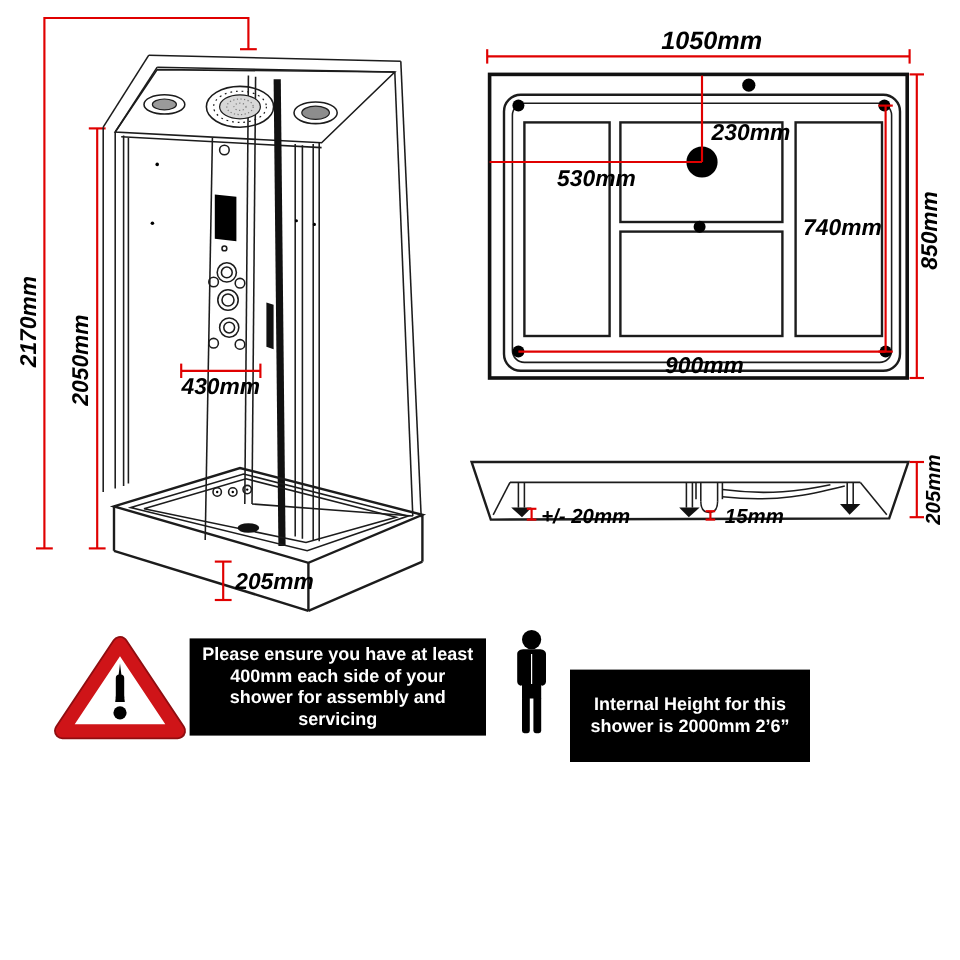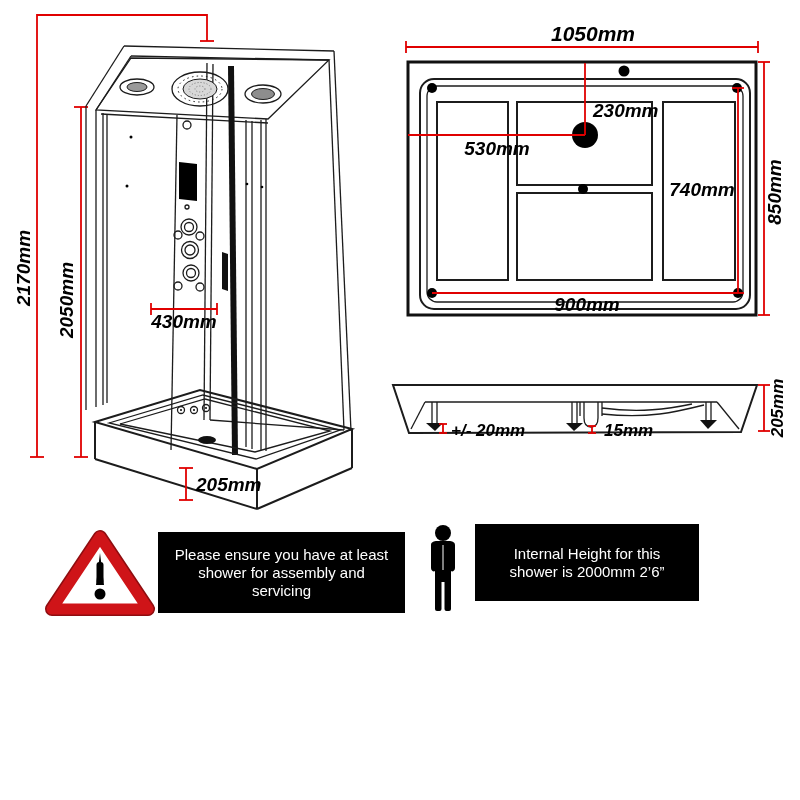--- a/index.html
+++ b/index.html
@@ -9,21 +9,21 @@
   .ln{stroke:#1c1c1c;stroke-width:1.3;fill:none;}
   .ln2{stroke:#1c1c1c;stroke-width:2;fill:none;}
   .ln3{stroke:#111;stroke-width:3;fill:#fff;}
   .red{stroke:#e00000;stroke-width:1.8;fill:none;}
   .dot{fill:#000;}
   .dim{font:italic bold 19px "Liberation Sans",sans-serif;fill:#000;}
   .dim-lg{font:italic bold 21px "Liberation Sans",sans-serif;fill:#000;}
   .dim-sm{font:italic bold 17px "Liberation Sans",sans-serif;fill:#000;}
   .banner{position:absolute;background:#000;color:#fff;display:flex;flex-direction:column;
           justify-content:center;align-items:center;text-align:center;
-          font-weight:normal;font-size:15px;line-height:18px;}
+          font-weight:bold;font-size:15px;line-height:18px;}
   .banner .bl{white-space:nowrap;}
 </style>
 </head>
 <body>
 
 <div id="page">
 
 <svg width="800" height="800" viewBox="0 0 800 800">
 
   <g>
@@ -261,22 +261,23 @@
     <circle cx="443" cy="533" r="8"></circle>
     <path d="M431,545 C431,542 434,541 437,541 L449,541 C452,541 455,542 455,545 L455,568 C455,571 452,572 451,571 L451,582 L435,582 L435,571 C434,572 431,571 431,568 Z"></path>
     <rect x="435" y="580" width="6.5" height="31" rx="2"></rect>
     <rect x="444.5" y="580" width="6.5" height="31" rx="2"></rect>
     <line x1="443" y1="545" x2="443" y2="570" stroke="#fff" stroke-width="1"></line>
   </g>
 </svg>
 
   <div class="banner" style="left:158px;top:532px;width:247px;height:81px;">
     <div class="bl">Please ensure you have at least</div>
+    <div class="bl">400mm each side of your</div>
     <div class="bl">shower for assembly and</div>
     <div class="bl">servicing</div>
   </div>
 
-  <div class="banner" style="left:475px;top:524px;width:224px;height:77px;">
+  <div class="banner" style="left:475px;top:558px;width:200px;height:77px;">
     <div class="bl">Internal Height for this</div>
     <div class="bl">shower is 2000mm 2’6”</div>
   </div>
 
 </div>
 
 </body></html>

